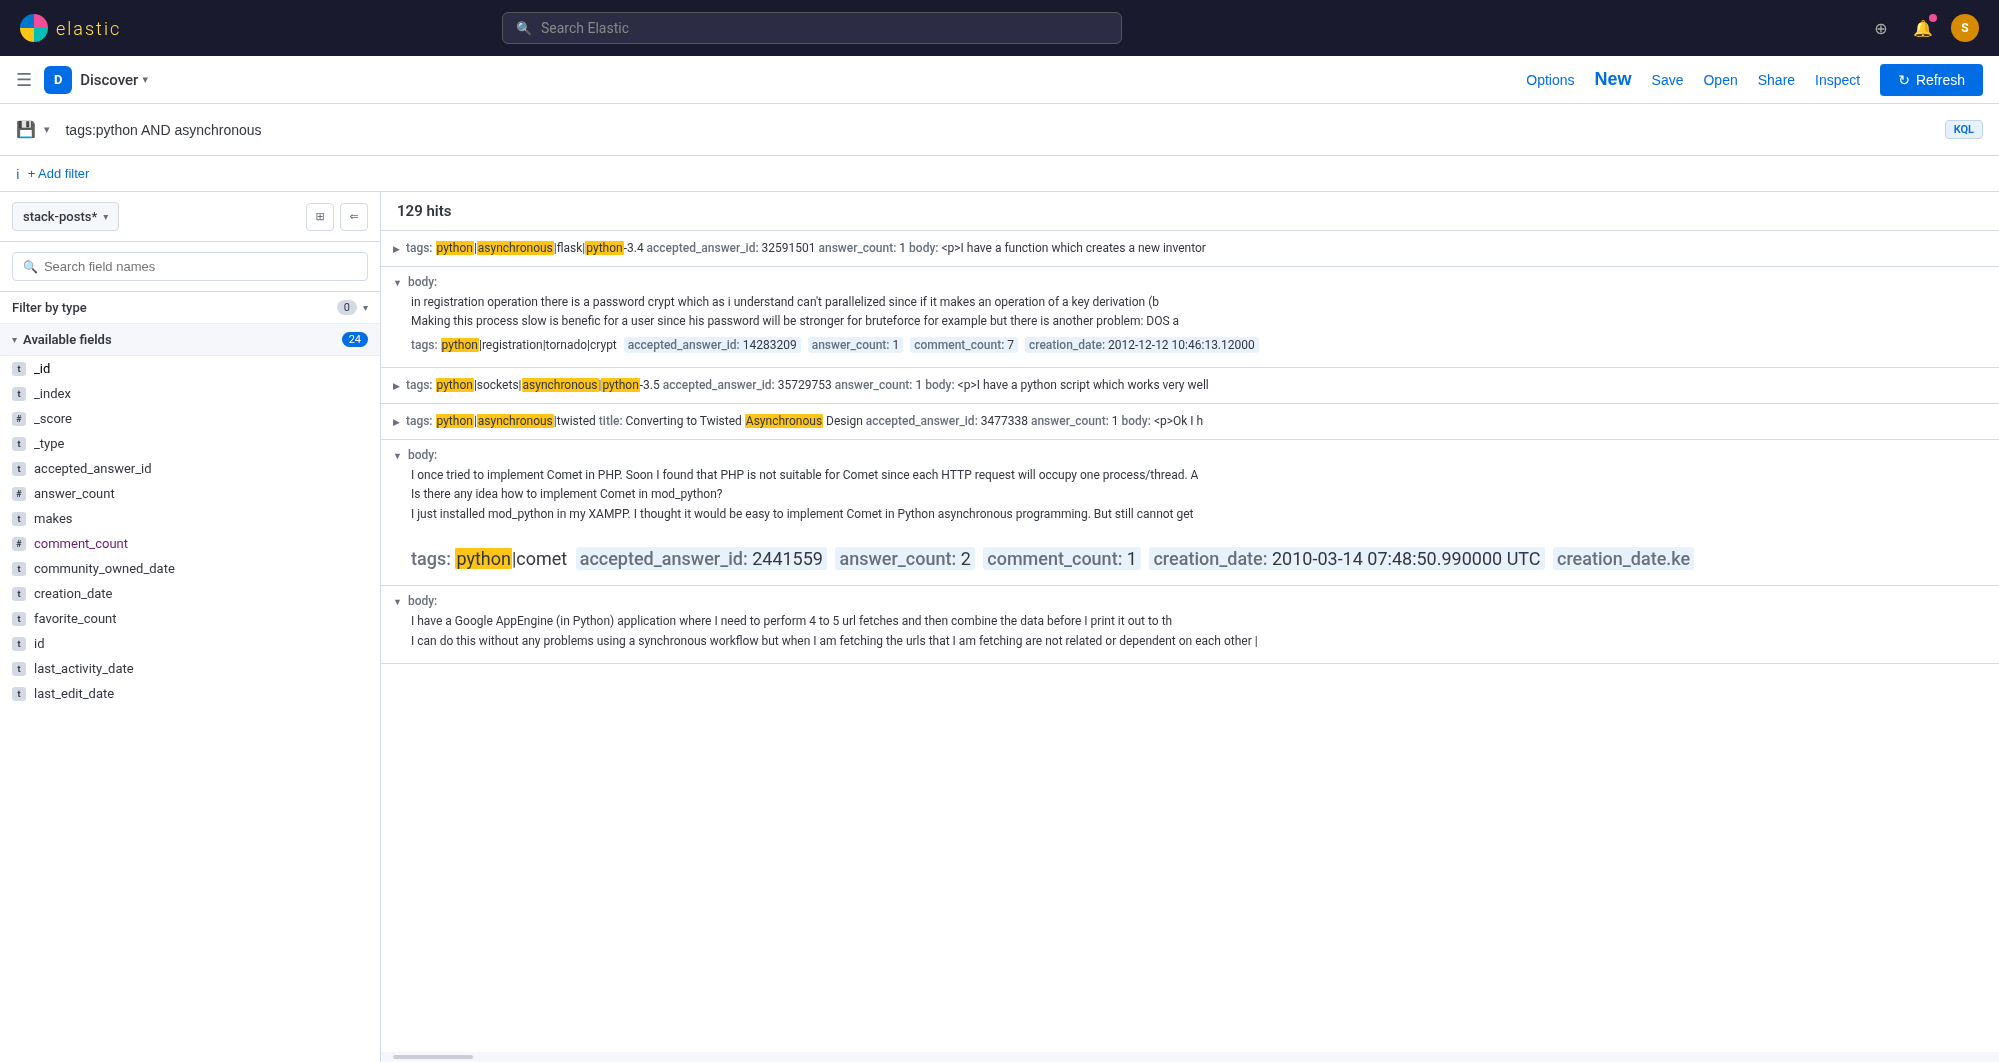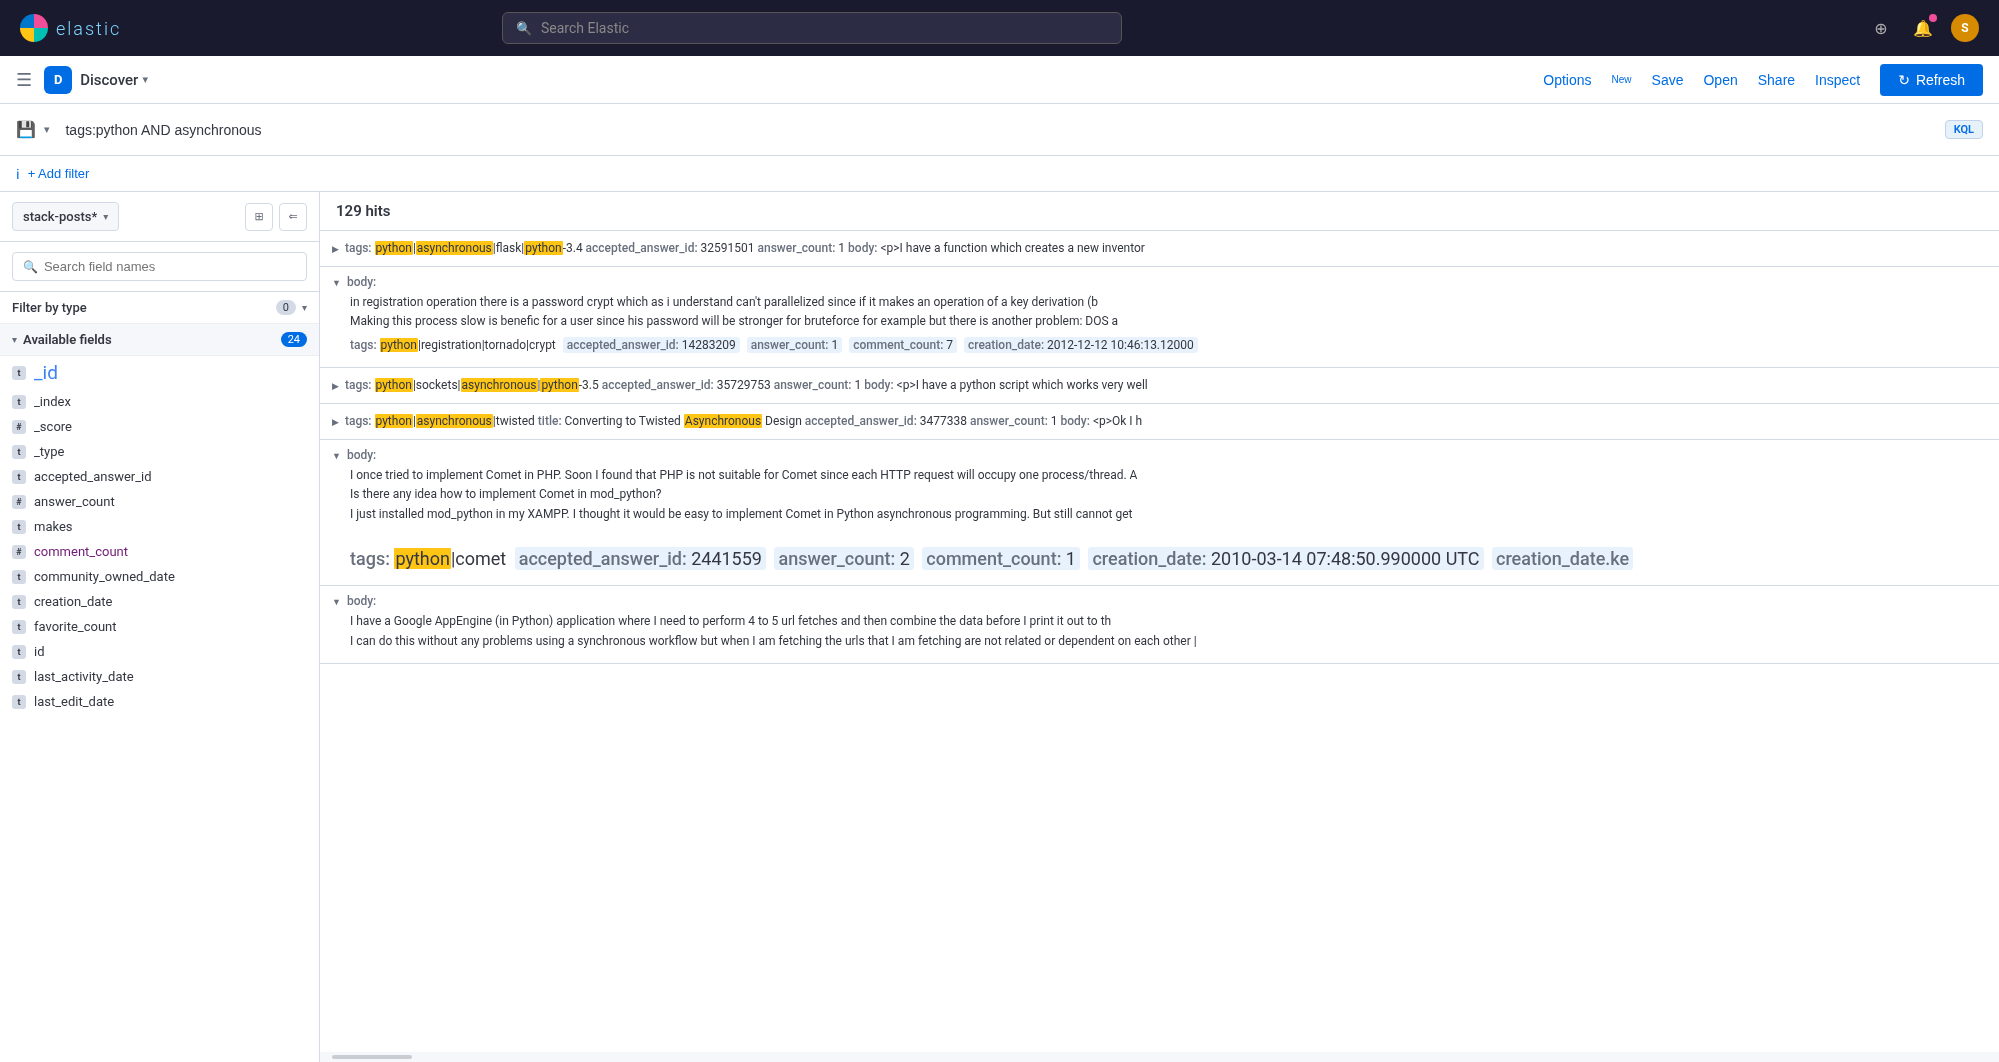--- a/index.html
+++ b/index.html
@@ -4,21 +4,21 @@
   <style>
     * { box-sizing: border-box; margin: 0; padding: 0; }
     body { font-family: -apple-system, BlinkMacSystemFont, 'Segoe UI', Roboto, sans-serif; background: #fff; font-size: 13px; color: #343741; overflow: hidden; height: 1062px; width: 1999px; }
   </style>
 </head>
 <body>
 
 <nav style="display:flex;align-items:center;background:#1a1a2e;height:56px;padding:0 20px;gap:16px;">
   <div style="display:flex;align-items:center;gap:8px;">
     <div style="width:28px;height:28px;border-radius:50%;background:conic-gradient(#f04e98 0deg 90deg,#00bfb3 90deg 180deg,#fec514 180deg 270deg,#0077cc 270deg 360deg);"></div>
-    <span style="color:#7dd3fc;font-size:18px;font-weight:300;letter-spacing:2px;">elastic</span>
+    <span style="color:#fde047;font-size:18px;font-weight:300;letter-spacing:2px;">elastic</span>
   </div>
   <div style="flex:1;max-width:620px;margin:0 auto;display:flex;align-items:center;background:#2c2c44;border:1px solid #555;border-radius:6px;padding:7px 14px;gap:8px;">
     <span style="color:#888;font-size:13px;">🔍</span>
     <span style="color:#888;font-size:14px;">Search Elastic</span>
   </div>
   <div style="margin-left:auto;display:flex;align-items:center;gap:14px;">
     <div style="width:28px;height:28px;border-radius:50%;display:flex;align-items:center;justify-content:center;color:#aaa;cursor:pointer;font-size:16px;">⊕</div>
     <div style="width:28px;height:28px;border-radius:50%;display:flex;align-items:center;justify-content:center;color:#aaa;cursor:pointer;font-size:16px;position:relative;">
       🔔
       <span style="position:absolute;top:0;right:0;width:8px;height:8px;border-radius:50%;background:#f04e98;"></span>
@@ -27,21 +27,21 @@
   </div>
 </nav>
 
 <div style="display:flex;align-items:center;height:48px;border-bottom:1px solid #d3dae6;padding:0 16px;background:#fff;">
   <button style="background:none;border:none;font-size:18px;color:#69707d;cursor:pointer;margin-right:12px;padding:0;">☰</button>
   <div style="width:28px;height:28px;border-radius:6px;background:#006de4;color:#fff;display:flex;align-items:center;justify-content:center;font-size:13px;font-weight:700;margin-right:8px;">D</div>
   <span style="font-size:15px;color:#343741;font-weight:500;margin-right:4px;">Discover</span>
   <button style="background:none;border:none;font-size:11px;color:#69707d;cursor:pointer;padding:0;">▾</button>
   <div style="margin-left:auto;display:flex;align-items:center;gap:20px;">
     <button style="background:none;border:none;font-size:14px;color:#006de4;cursor:pointer;padding:0;">Options</button>
-    <button style="background:none;border:none;font-size:10px;color:#006de4;cursor:pointer;padding:0;">New</button>
+    <button style="background:none;border:none;font-size:18px;color:#006de4;cursor:pointer;padding:0;font-weight:bold;">New</button>
     <button style="background:none;border:none;font-size:14px;color:#006de4;cursor:pointer;padding:0;">Save</button>
     <button style="background:none;border:none;font-size:14px;color:#006de4;cursor:pointer;padding:0;">Open</button>
     <button style="background:none;border:none;font-size:14px;color:#006de4;cursor:pointer;padding:0;">Share</button>
     <button style="background:none;border:none;font-size:14px;color:#006de4;cursor:pointer;padding:0;">Inspect</button>
     <button style="display:flex;align-items:center;gap:6px;background:#006de4;color:#fff;border:none;border-radius:4px;padding:8px 18px;font-size:14px;cursor:pointer;font-weight:500;">
       <span style="font-size:14px;">↻</span>
       <span>Refresh</span>
     </button>
   </div>
 </div>
@@ -53,21 +53,21 @@
   <span style="background:#e6f1fa;color:#006de4;border:1px solid #c2d4ea;border-radius:4px;padding:2px 8px;font-size:11px;font-weight:600;cursor:pointer;">KQL</span>
 </div>
 
 <div style="display:flex;align-items:center;height:36px;padding:0 16px;background:#fff;border-bottom:1px solid #d3dae6;gap:8px;">
   <span style="color:#006de4;font-size:14px;">ℹ</span>
   <button style="background:none;border:none;color:#006de4;font-size:13px;cursor:pointer;padding:0;">+ Add filter</button>
 </div>
 
 <div style="display:flex;height:870px;">
 
-  <div style="width:320px;border-right:1px solid #d3dae6;display:flex;flex-direction:column;overflow:hidden;background:#fff;">
+  <div style="width:381px;border-right:1px solid #d3dae6;display:flex;flex-direction:column;overflow:hidden;background:#fff;">
 
     <div style="display:flex;align-items:center;justify-content:space-between;padding:10px 12px;border-bottom:1px solid #d3dae6;">
       <div style="display:flex;align-items:center;gap:6px;background:#f5f7fa;border:1px solid #d3dae6;border-radius:4px;padding:6px 10px;cursor:pointer;font-size:13px;font-weight:500;color:#343741;">
         <span>stack-posts*</span>
         <span style="font-size:10px;color:#69707d;">▾</span>
       </div>
       <div style="display:flex;gap:6px;">
         <button style="background:none;border:1px solid #d3dae6;border-radius:4px;width:28px;height:28px;cursor:pointer;color:#69707d;font-size:11px;">⊞</button>
         <button style="background:none;border:1px solid #d3dae6;border-radius:4px;width:28px;height:28px;cursor:pointer;color:#69707d;font-size:11px;">⇐</button>
       </div>
@@ -92,21 +92,21 @@
       <div style="display:flex;align-items:center;gap:6px;">
         <span style="font-size:10px;color:#69707d;">▾</span>
         <span style="font-size:13px;font-weight:600;color:#343741;">Available fields</span>
       </div>
       <span style="background:#006de4;color:#fff;border-radius:10px;padding:1px 7px;font-size:11px;">24</span>
     </div>
 
     <div style="overflow-y:auto;flex:1;">
       <div style="display:flex;align-items:center;padding:5px 12px;gap:8px;cursor:pointer;">
         <span style="width:14px;height:14px;border-radius:3px;background:#d3dae6;color:#343741;display:flex;align-items:center;justify-content:center;font-size:9px;font-weight:700;flex-shrink:0;">t</span>
-        <span style="font-size:19px;color:#3b82f6;">_id</span>
+        <span style="font-size:13px;color:#000000;">_id</span>
       </div>
       <div style="display:flex;align-items:center;padding:5px 12px;gap:8px;cursor:pointer;">
         <span style="width:14px;height:14px;border-radius:3px;background:#d3dae6;color:#343741;display:flex;align-items:center;justify-content:center;font-size:9px;font-weight:700;flex-shrink:0;">t</span>
         <span style="font-size:13px;color:#343741;">_index</span>
       </div>
       <div style="display:flex;align-items:center;padding:5px 12px;gap:8px;cursor:pointer;">
         <span style="width:14px;height:14px;border-radius:3px;background:#d3dae6;color:#343741;display:flex;align-items:center;justify-content:center;font-size:9px;font-weight:700;flex-shrink:0;">#</span>
         <span style="font-size:13px;color:#343741;">_score</span>
       </div>
       <div style="display:flex;align-items:center;padding:5px 12px;gap:8px;cursor:pointer;">

